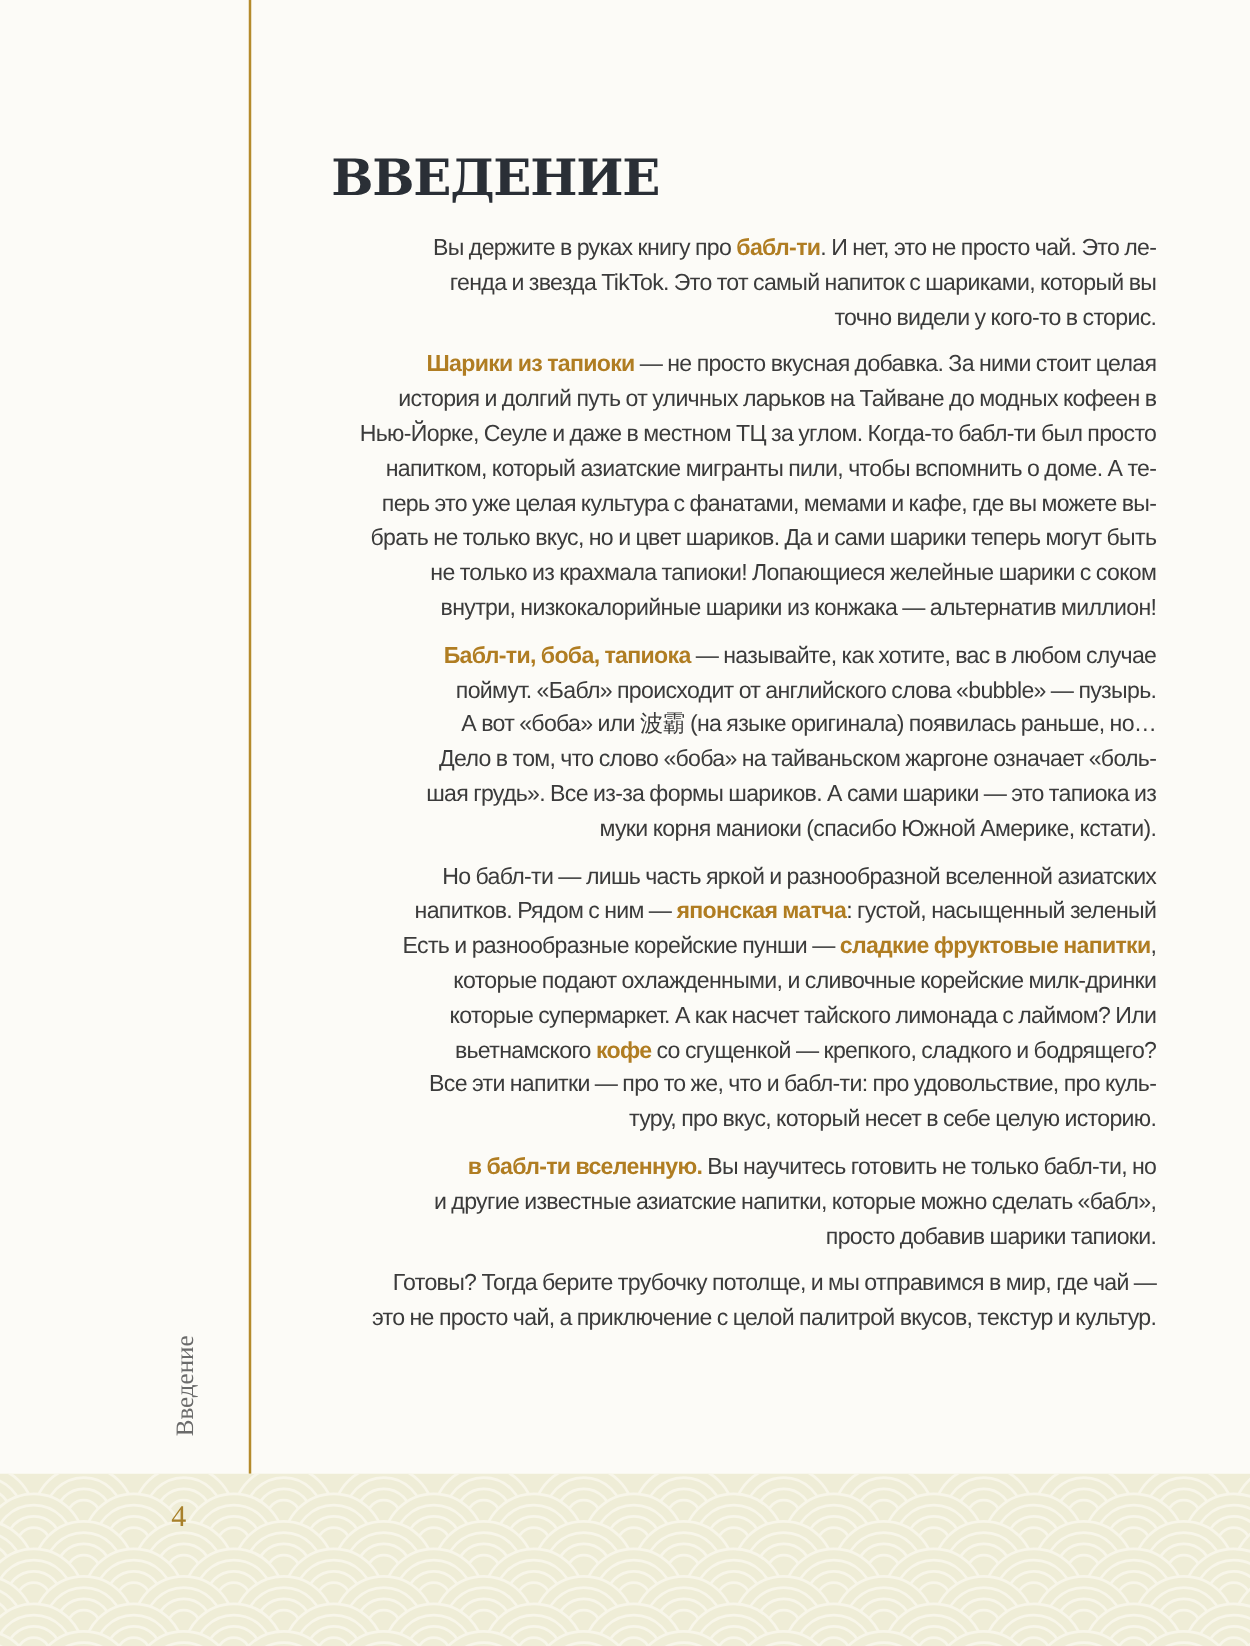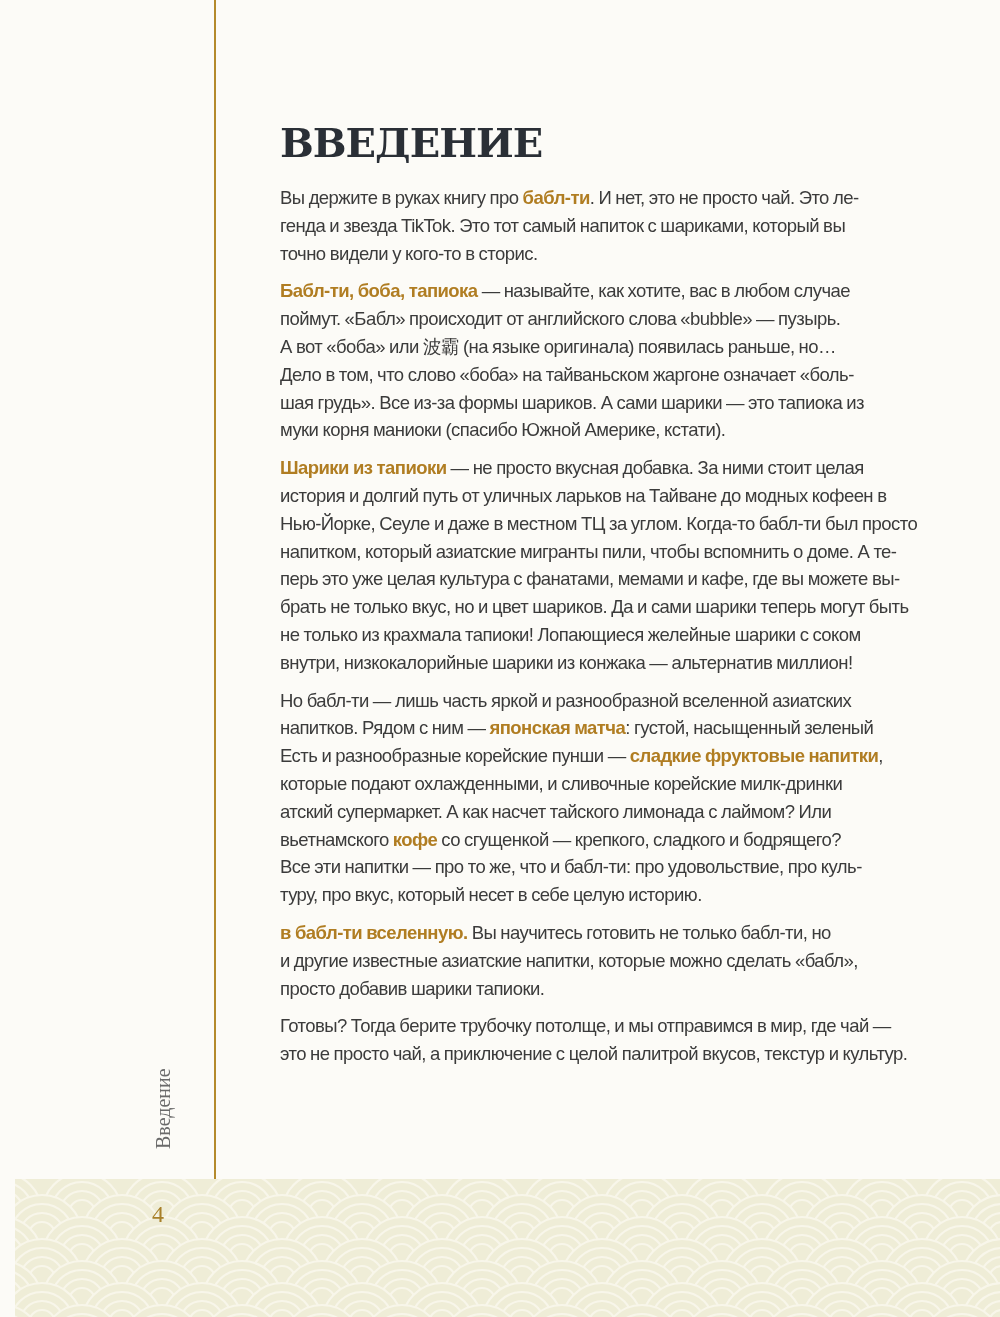--- a/index.html
+++ b/index.html
@@ -10,21 +10,21 @@
       width: 1000px;
       height: 1317px;
       background: #fcfbf7;
       position: relative;
       overflow: hidden;
       font-family: "Liberation Sans", sans-serif;
       color: #3b3b3b;
     }
     .page {
       position: absolute;
-      left: 15px; top: 0;
+      left: 0; top: 0;
       width: 860px; height: 1317px; border-radius: 23px;
     }
     .rule {
       position: absolute;
       left: 199px;
       top: 0;
       width: 2px;
       height: 1179px;
       background: #b48a2c;
     }
@@ -87,65 +87,66 @@
     .para {
       margin: 0 0 10px 0;
       font-size: 18.5px;
       line-height: 27.8px;
       letter-spacing: -0.55px;
       word-spacing: -0.5px;
     }
     .line {
       display: block;
       white-space: nowrap;
+      text-align: right;
     }
     .hl {
       color: #b07d22;
       font-weight: bold;
     }
   </style>
 </head>
 <body>
 
 <div class="page">
 
   <div class="rule"></div>
 
   <div class="content">
     <h1 class="title">ВВЕДЕНИЕ</h1>
     <div id="paras">
         <p class="para">
           <span class="line"><span>Вы держите в руках книгу про </span><span class="hl">бабл-ти</span><span>. И нет, это не просто чай. Это ле-</span></span>
           <span class="line"><span>генда и звезда TikTok. Это тот самый напиток с шариками, который вы</span></span>
           <span class="line"><span>точно видели у кого-то в сторис.</span></span>
-        </p>
-        <p class="para">
-          <span class="line"><span class="hl">Бабл-ти, боба, тапиока</span><span> — называйте, как хотите, вас в любом случае</span></span>
-          <span class="line"><span>поймут. «Бабл» происходит от английского слова «bubble» — пузырь.</span></span>
-          <span class="line"><span>А вот «боба» или 波霸 (на языке оригинала) появилась раньше, но…</span></span>
-          <span class="line"><span>Дело в том, что слово «боба» на тайваньском жаргоне означает «боль-</span></span>
-          <span class="line"><span>шая грудь». Все из-за формы шариков. А сами шарики — это тапиока из</span></span>
-          <span class="line"><span>муки корня маниоки (спасибо Южной Америке, кстати).</span></span>
         </p>
         <p class="para">
           <span class="line"><span class="hl">Шарики из тапиоки</span><span> — не просто вкусная добавка. За ними стоит целая</span></span>
           <span class="line"><span>история и долгий путь от уличных ларьков на Тайване до модных кофеен в</span></span>
           <span class="line"><span>Нью-Йорке, Сеуле и даже в местном ТЦ за углом. Когда-то бабл-ти был просто</span></span>
           <span class="line"><span>напитком, который азиатские мигранты пили, чтобы вспомнить о доме. А те-</span></span>
           <span class="line"><span>перь это уже целая культура с фанатами, мемами и кафе, где вы можете вы-</span></span>
           <span class="line"><span>брать не только вкус, но и цвет шариков. Да и сами шарики теперь могут быть</span></span>
           <span class="line"><span>не только из крахмала тапиоки! Лопающиеся желейные шарики с соком</span></span>
           <span class="line"><span>внутри, низкокалорийные шарики из конжака — альтернатив миллион!</span></span>
         </p>
         <p class="para">
+          <span class="line"><span class="hl">Бабл-ти, боба, тапиока</span><span> — называйте, как хотите, вас в любом случае</span></span>
+          <span class="line"><span>поймут. «Бабл» происходит от английского слова «bubble» — пузырь.</span></span>
+          <span class="line"><span>А вот «боба» или 波霸 (на языке оригинала) появилась раньше, но…</span></span>
+          <span class="line"><span>Дело в том, что слово «боба» на тайваньском жаргоне означает «боль-</span></span>
+          <span class="line"><span>шая грудь». Все из-за формы шариков. А сами шарики — это тапиока из</span></span>
+          <span class="line"><span>муки корня маниоки (спасибо Южной Америке, кстати).</span></span>
+        </p>
+        <p class="para">
           <span class="line"><span>Но бабл-ти — лишь часть яркой и разнообразной  вселенной азиатских</span></span>
           <span class="line"><span>напитков. Рядом с ним — </span><span class="hl">японская матча</span><span>: густой, насыщенный зеленый</span></span>
           <span class="line"><span>Есть и разнообразные корейские пунши — </span><span class="hl">сладкие фруктовые напитки</span><span>,</span></span>
           <span class="line"><span>которые подают охлажденными, и сливочные корейские милк-дринки</span></span>
-          <span class="line"><span>атский супермаркет. А как насчет тайского лимонада с лаймом? Или</span></span>
+          <span class="line"><span>которые супермаркет. А как насчет тайского лимонада с лаймом? Или</span></span>
           <span class="line"><span>вьетнамского </span><span class="hl">кофе</span><span> со сгущенкой — крепкого, сладкого и бодрящего?</span></span>
           <span class="line"><span>Все эти напитки — про то же, что и бабл-ти: про удовольствие, про куль-</span></span>
           <span class="line"><span>туру, про вкус, который несет в себе целую историю.</span></span>
         </p>
         <p class="para">
           <span class="line"><span class="hl">в бабл-ти вселенную.</span><span> Вы научитесь готовить не только бабл-ти, но</span></span>
           <span class="line"><span>и другие известные азиатские напитки, которые можно сделать «бабл»,</span></span>
           <span class="line"><span>просто добавив шарики тапиоки.</span></span>
         </p>
         <p class="para">

